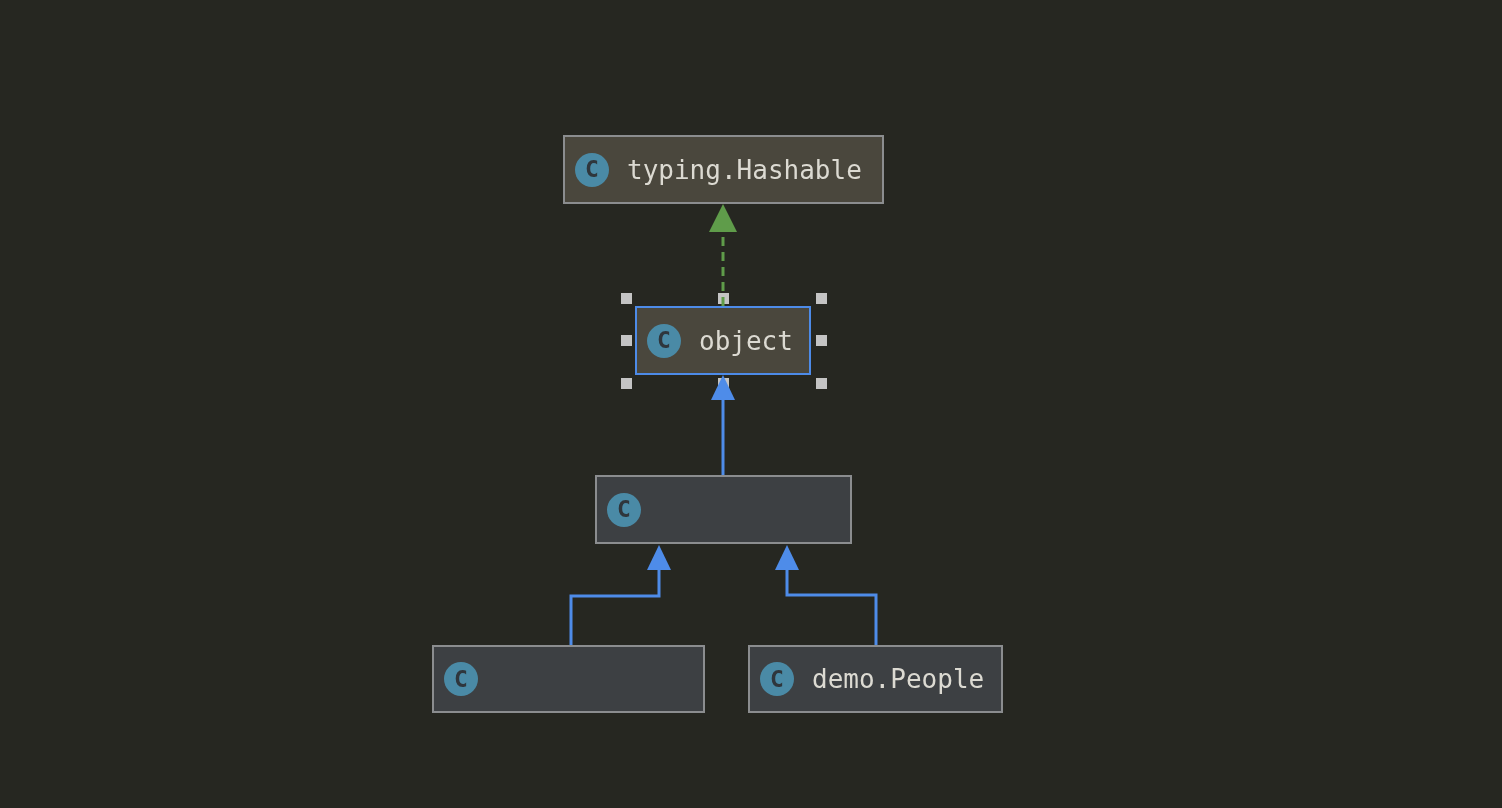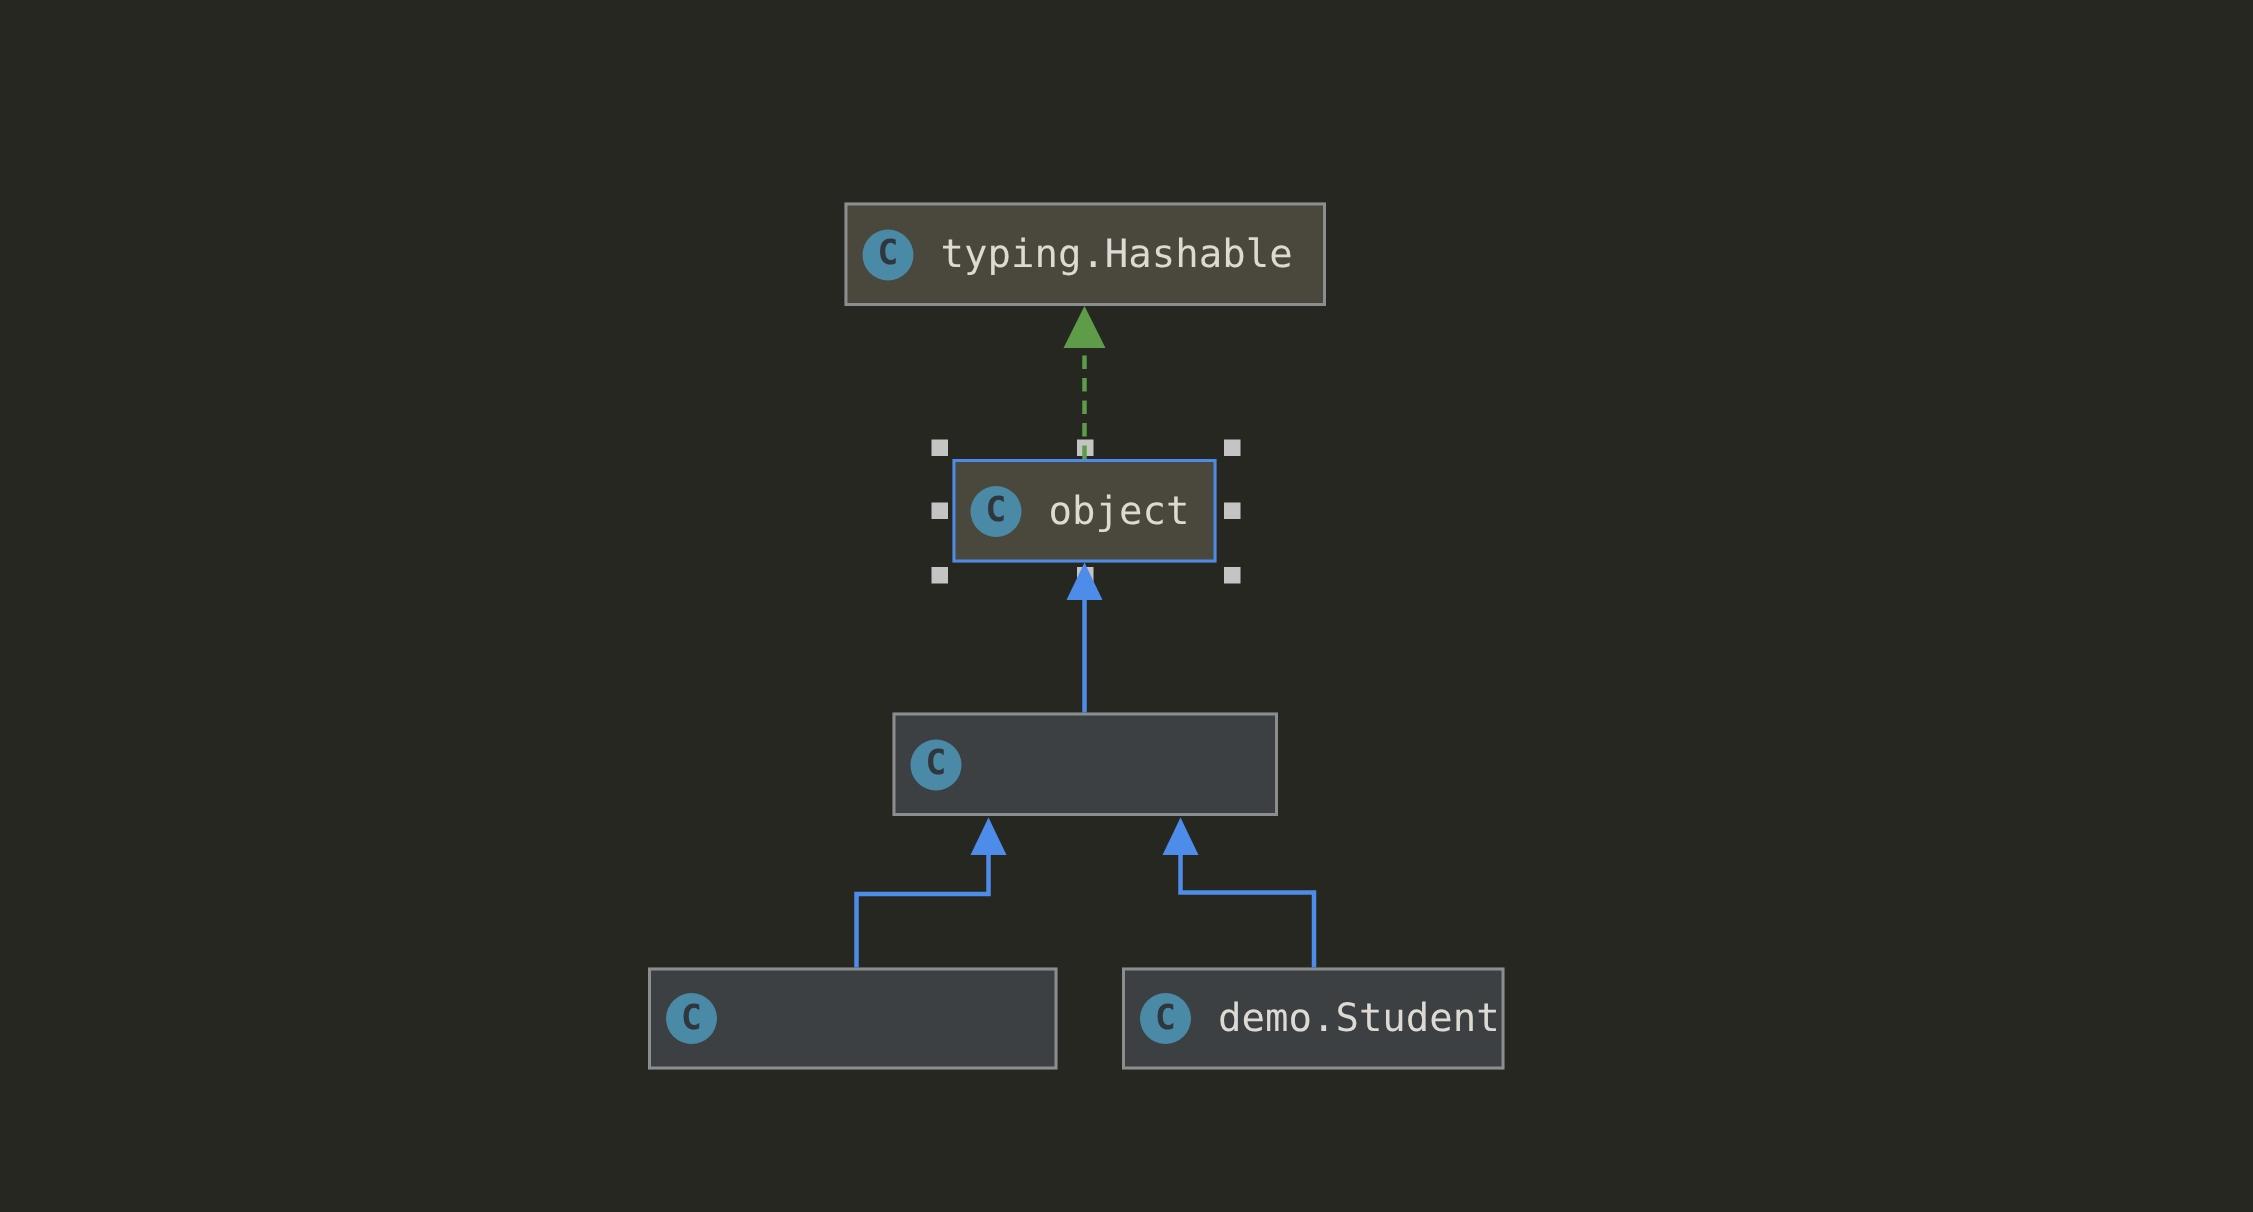--- a/index.html
+++ b/index.html
@@ -86,21 +86,21 @@
   <div class="node" style="left:595px; top:475px; width:257px; height:69px;">
     <span class="cicon">C</span>
   </div>
 
   <div class="node" style="left:432px; top:645px; width:273px; height:68px;">
     <span class="cicon">C</span>
   </div>
 
   <div class="node" style="left:748px; top:645px; width:255px; height:68px;">
     <span class="cicon">C</span>
-    <span class="nlabel">demo.Student</span>
+    <span class="nlabel">demo.People</span>
   </div>
 
   <div class="handle" style="left:621px; top:293px;"></div>
   <div class="handle" style="left:718px; top:293px;"></div>
   <div class="handle" style="left:816px; top:293px;"></div>
   <div class="handle" style="left:621px; top:335px;"></div>
   <div class="handle" style="left:816px; top:335px;"></div>
   <div class="handle" style="left:621px; top:378px;"></div>
   <div class="handle" style="left:718px; top:378px;"></div>
   <div class="handle" style="left:816px; top:378px;"></div>

